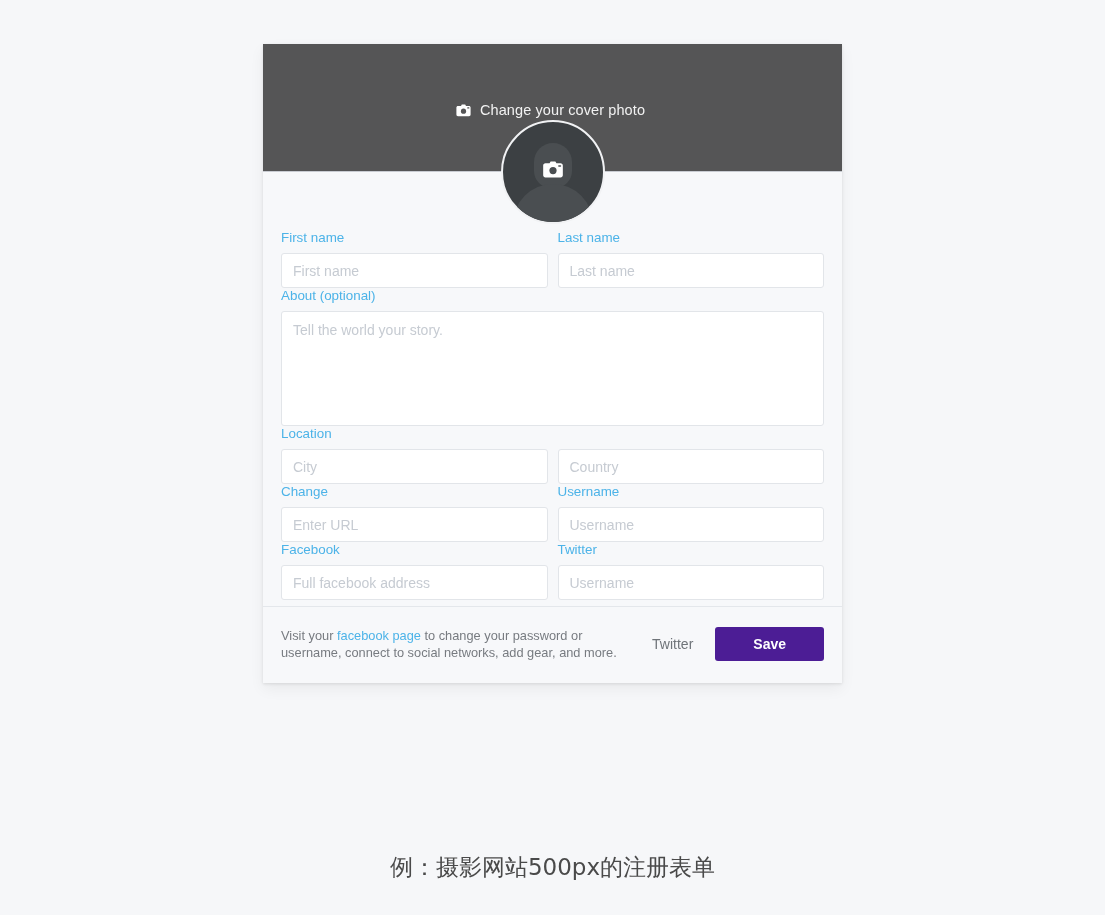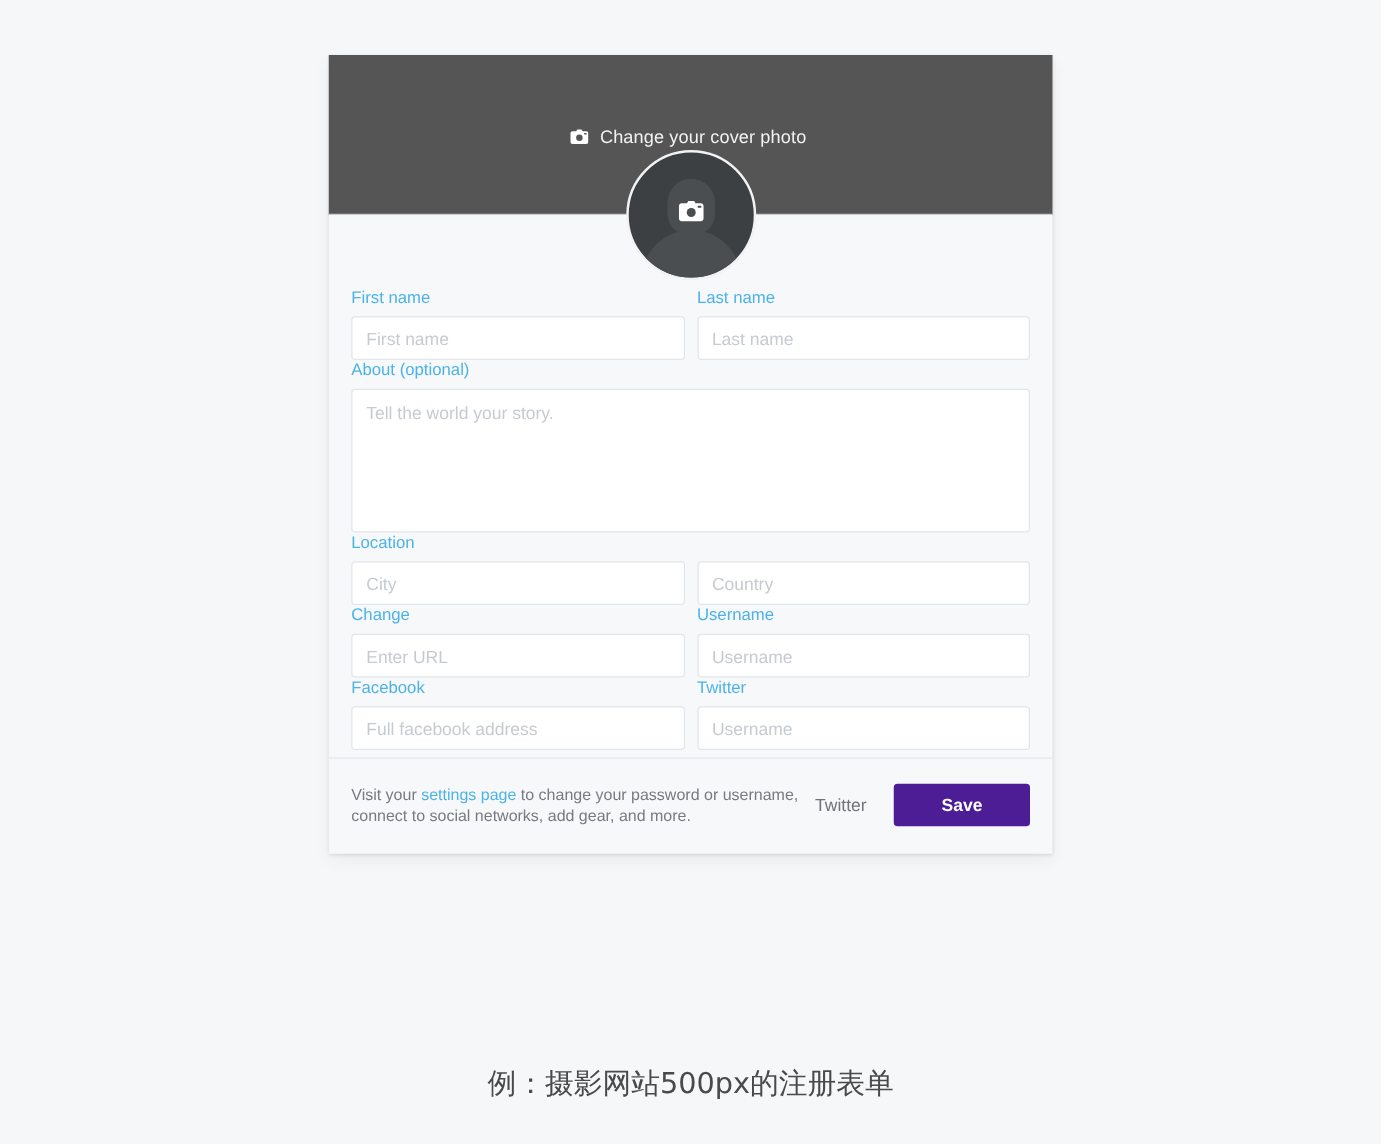--- a/index.html
+++ b/index.html
@@ -278,20 +278,20 @@
       </div>
       <div class="col field-group">
         <label class="lbl">Twitter</label>
         <input class="inp" type="text" placeholder="Username" style="">
       </div>
     </div>
 
   </div>
 
   <div class="footer">
-    <div class="footer-note"><span>Visit your </span><a href="#">settings page</a><span> to change your password or username, connect to social networks, add gear, and more.</span></div>
+    <div class="footer-note"><span>Visit your </span><a href="#">facebook page</a><span> to change your password or username, connect to social networks, add gear, and more.</span></div>
     <button class="btn-cancel">Twitter</button>
     <button class="btn-save">Save</button>
   </div>
 
 </div>
 
 <div class="caption">例：摄影网站500px的注册表单</div>
 
 </body></html>

